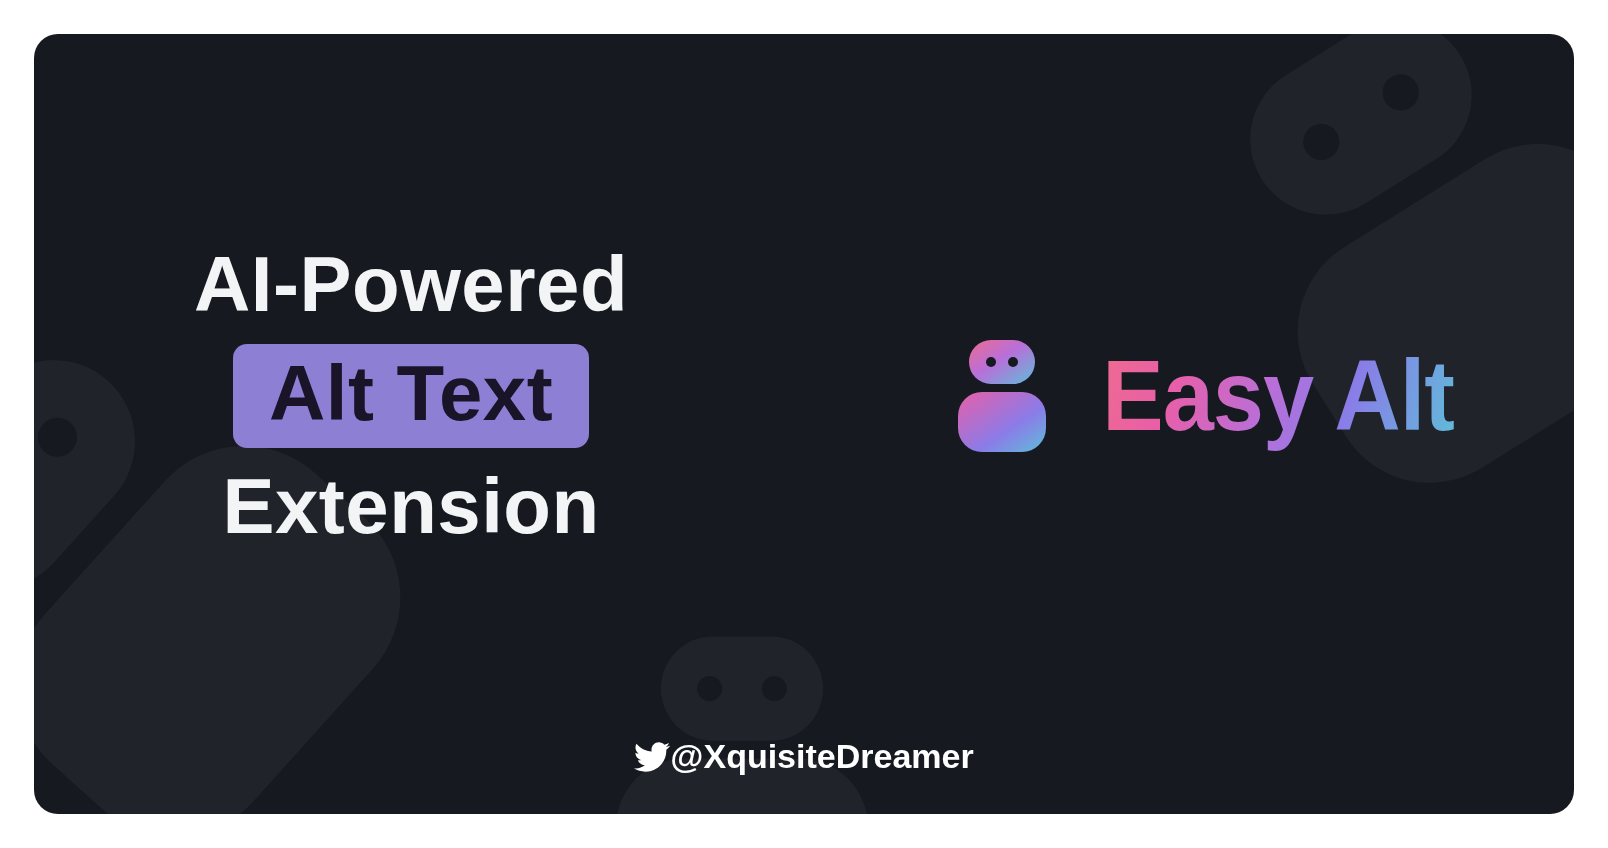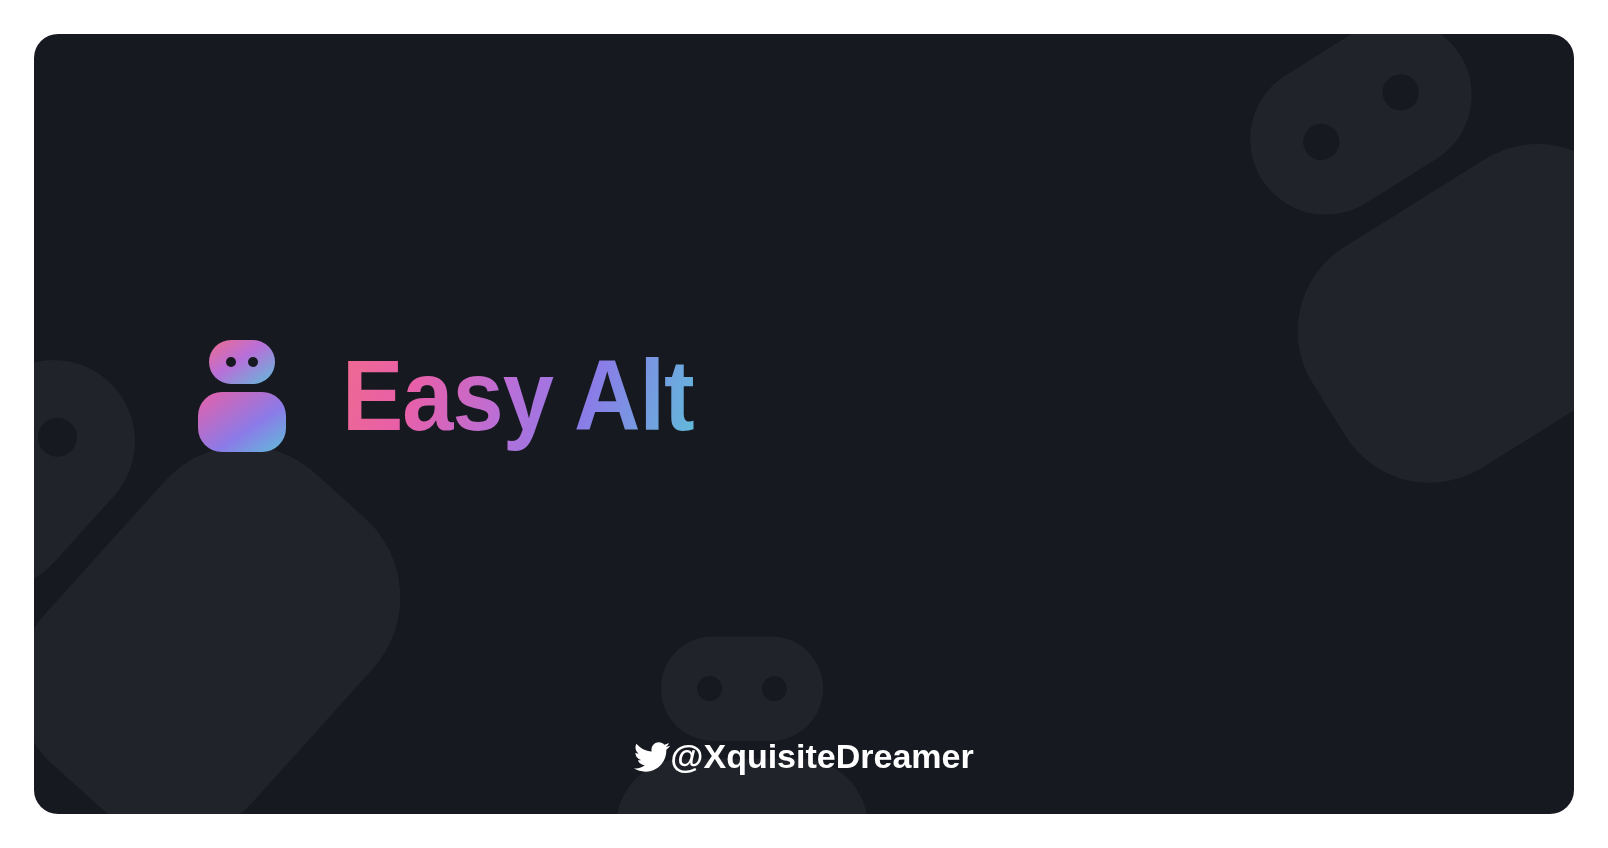--- a/index.html
+++ b/index.html
@@ -123,20 +123,25 @@
   <div class="bg-bot bot-bottom">
     <svg width="360" height="360" viewBox="0 0 200 200">
       <rect x="55" y="18" width="90" height="58" rx="29" fill="#ffffff"></rect>
       <circle cx="82" cy="47" r="7" fill="#161a20"></circle>
       <circle cx="118" cy="47" r="7" fill="#161a20"></circle>
       <rect x="30" y="86" width="140" height="100" rx="38" fill="#ffffff"></rect>
     </svg>
   </div>
 
   <div class="content">
+    <div class="left">
+      <div class="headline">AI-Powered</div>
+      <div class="highlight-chip">Alt Text</div>
+      <div class="headline">Extension</div>
+    </div>
 
     <div class="right">
       <div class="robot-icon">
         <svg width="96" height="116" viewBox="0 0 96 116">
           <defs>
             <linearGradient id="g1" x1="0%" y1="0%" x2="100%" y2="100%">
               <stop offset="0%" stop-color="#ef6b8f"></stop>
               <stop offset="45%" stop-color="#b86fd9"></stop>
               <stop offset="100%" stop-color="#5fbdd9"></stop>
             </linearGradient>

